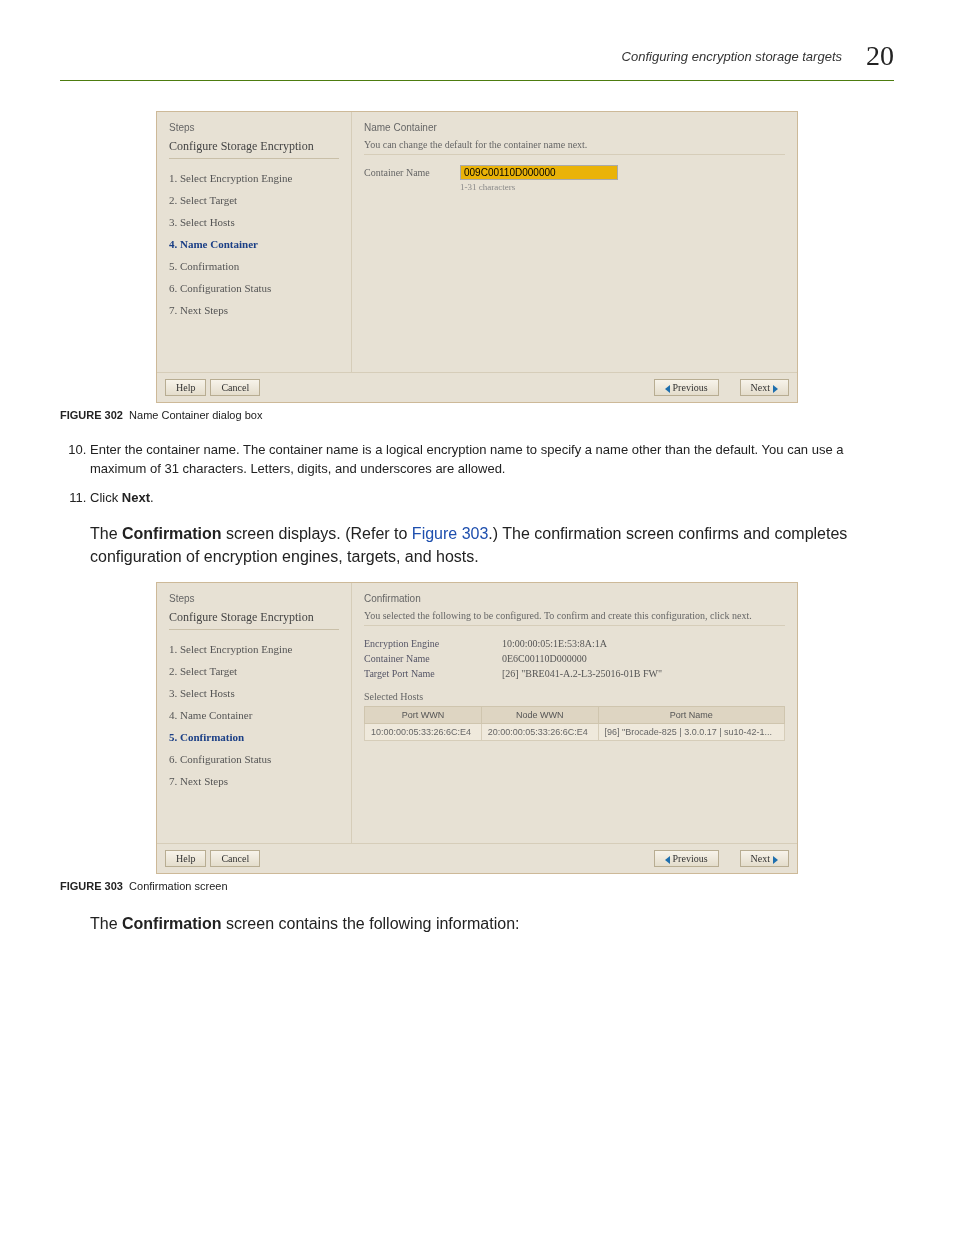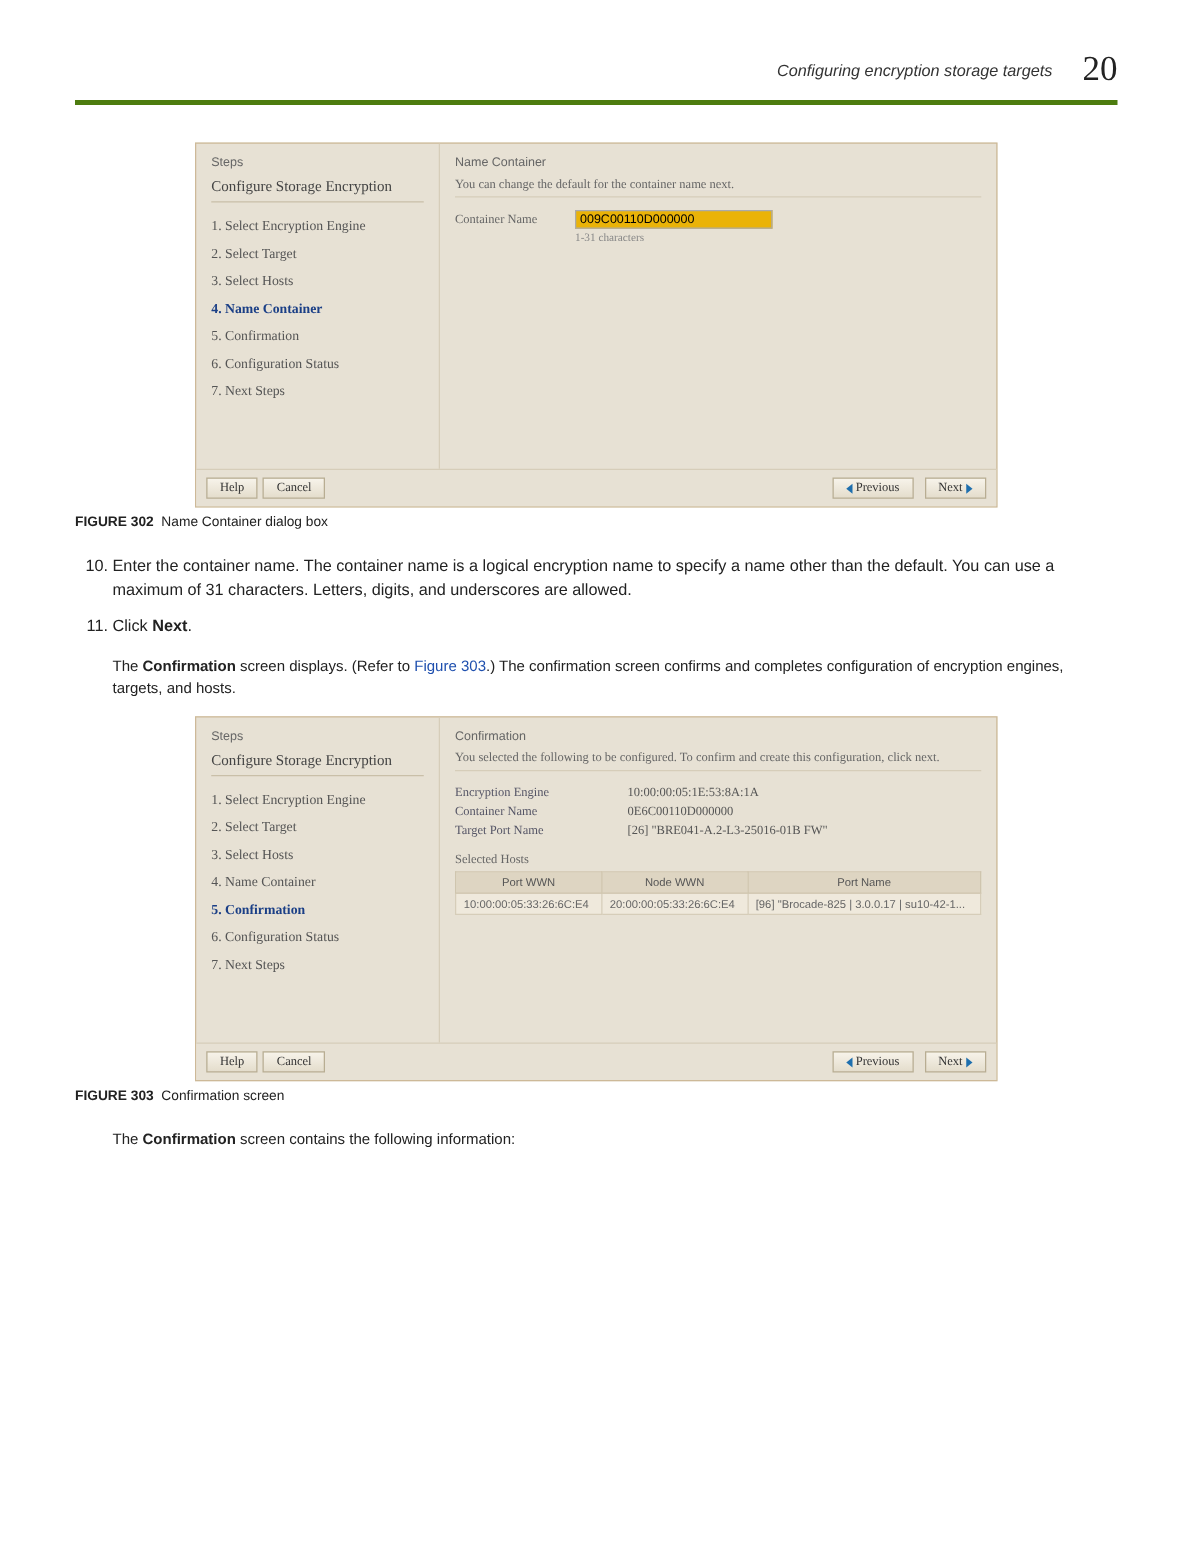--- a/index.html
+++ b/index.html
@@ -7,21 +7,21 @@
     font-size: 13px;
     color: #222;
     margin: 0;
     padding: 40px 60px;
     background: #fff;
   }
   .page-header {
     display: flex;
     justify-content: flex-end;
     align-items: center;
-    border-bottom: 4px solid #4d7c0f;
+    border-bottom: 1px solid #4d7c0f;
     padding-bottom: 8px;
     margin-bottom: 30px;
     gap: 24px;
   }
   .page-header .title {
     font-size: 13px;
     font-style: italic;
     color: #333;
   }
   .page-header .chapnum {
@@ -161,40 +161,40 @@
     font-family: Liberation Serif, serif;
     font-size: 10px;
     color: #333;
     background: linear-gradient(#f7f3ea, #e4ddcc);
     border: 1px solid #b8ad92;
     padding: 2px 10px;
     cursor: pointer;
   }
   .btn-group-right {
     display: flex;
-    gap: 9px;
+    gap: 21px;
   }
   .figcap {
     font-size: 11px;
     font-family: Arial, sans-serif;
     margin: 4px 0 20px 0;
   }
   .figcap b { font-weight: bold; }
   ol.doc-list {
     padding-left: 30px;
     margin: 0 0 14px 0;
   }
   ol.doc-list > li {
     font-size: 13px;
     line-height: 1.45;
     margin-bottom: 10px;
   }
   .indent-para {
     margin-left: 30px;
-    font-size: 12px;
+    font-size: 16px;
     line-height: 1.45;
     margin-bottom: 14px;
     margin-top: 14px;
   }
   .link { color: #1e4fae; }
   .arrow {
     display: inline-block;
     width: 0; height: 0;
     border-top: 4px solid transparent;
     border-bottom: 4px solid transparent;

